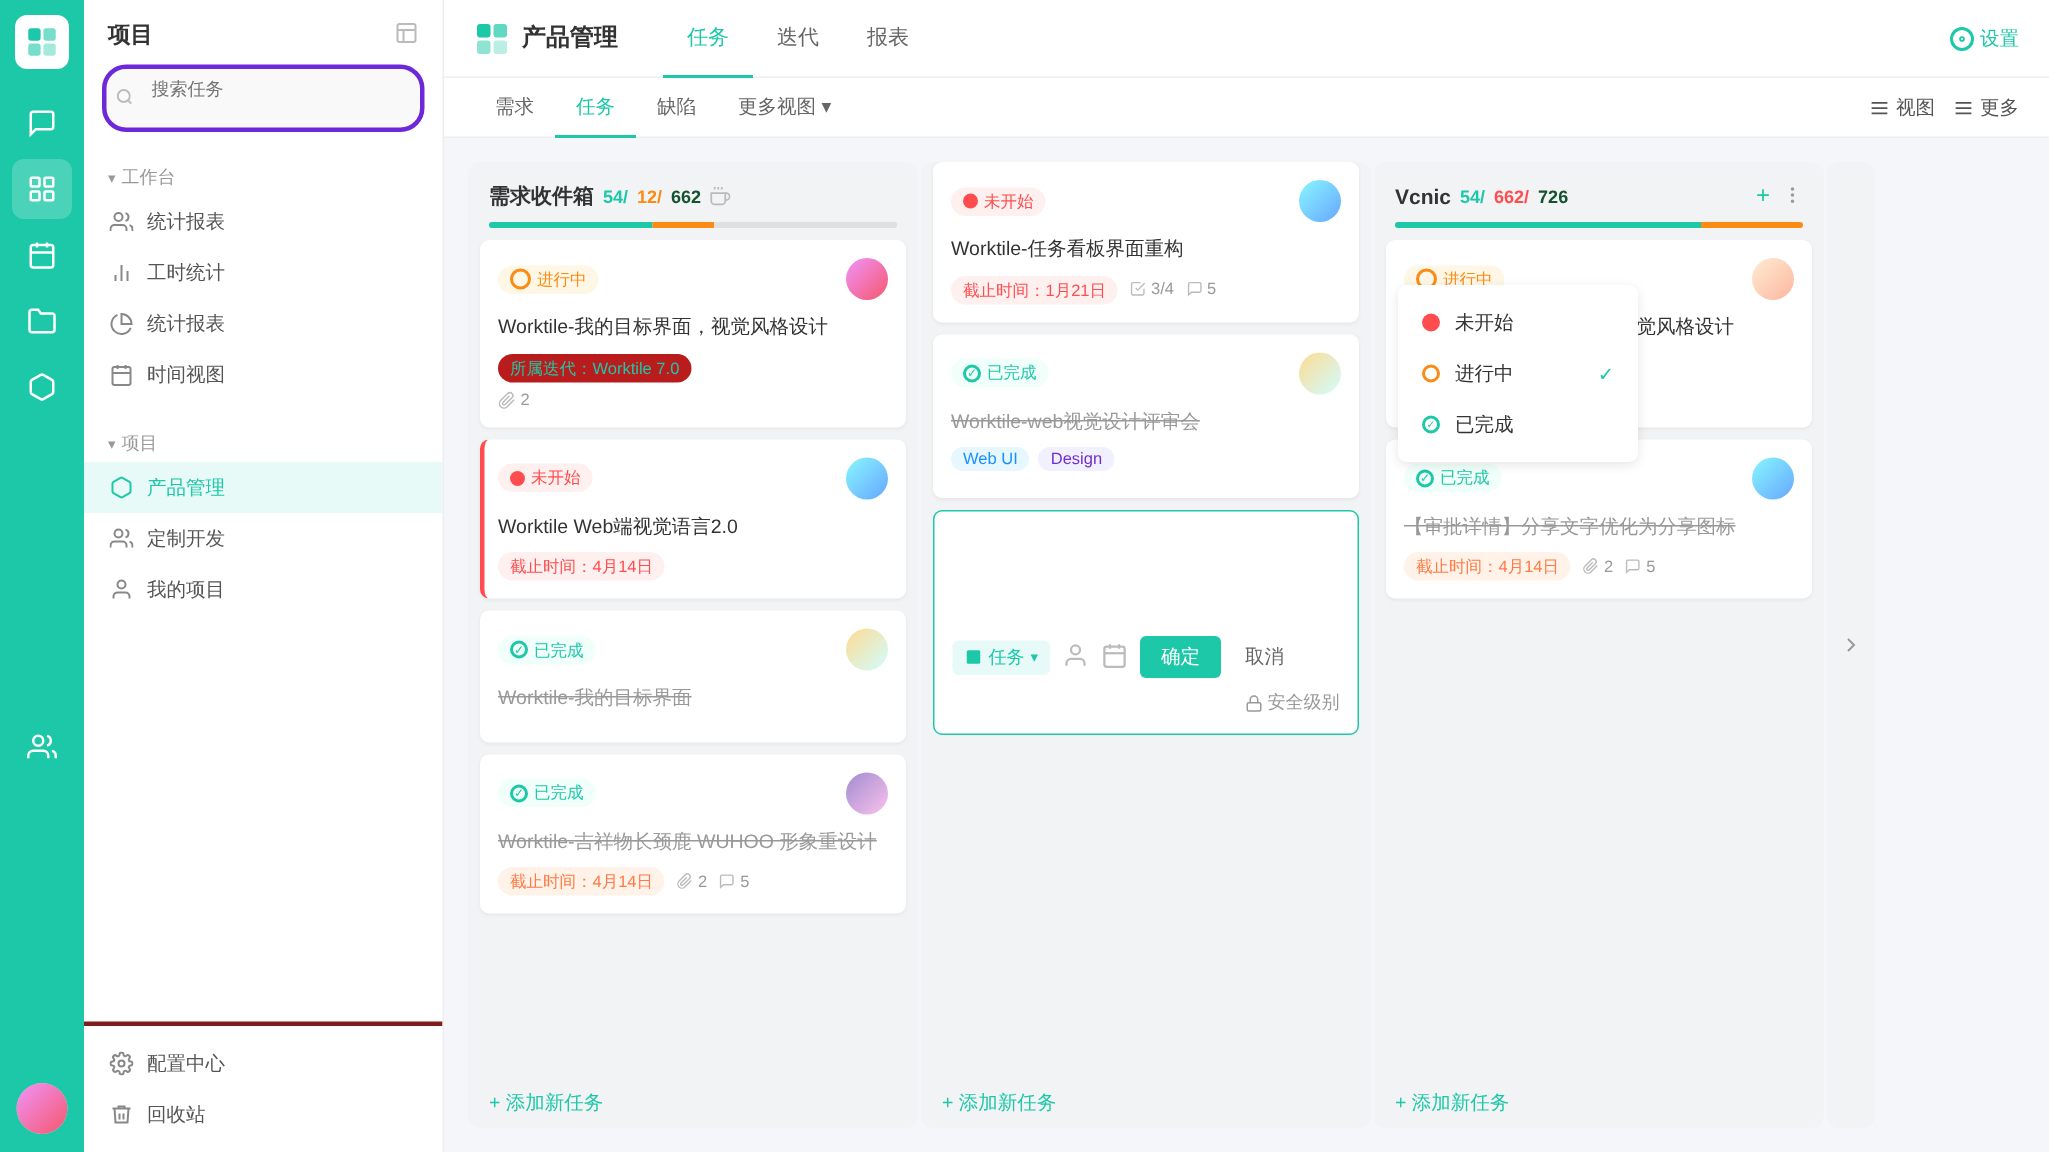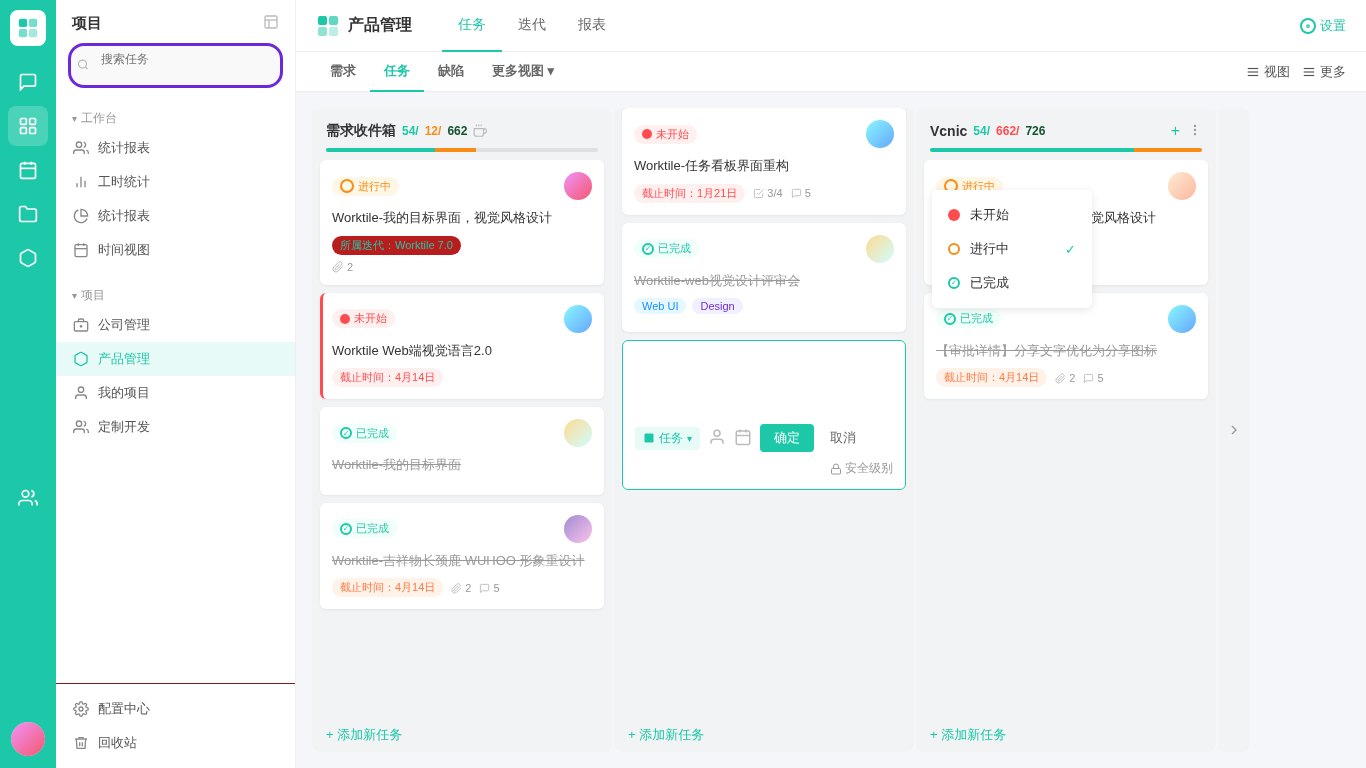--- a/index.html
+++ b/index.html
@@ -24,39 +24,39 @@
     .sidebar-section { padding: 8px 0; }
     .sidebar-section-header { display: flex; align-items: center; padding: 4px 16px; font-size: 12px; color: #999; cursor: pointer; }
     .sidebar-section-header .arrow { margin-right: 4px; font-size: 10px; }
 
     .sidebar-item { display: flex; align-items: center; padding: 8px 16px; cursor: pointer; color: #555; font-size: 13px; position: relative; }
     .sidebar-item.active { background: #e8faf7; color: #1dc8a8; }
     .sidebar-item .item-icon { width: 18px; height: 18px; margin-right: 8px; display: flex; align-items: center; justify-content: center; flex-shrink: 0; }
     .sidebar-item .badge { background: #ff4d4f; color: white; border-radius: 10px; padding: 1px 6px; font-size: 11px; margin-left: auto; }
     .sidebar-item .item-label { flex: 1; }
 
-    .sidebar-bottom { margin-top: auto; padding: 8px 0; border-top: 1px solid #7f1d1d; }
+    .sidebar-bottom { margin-top: auto; padding: 8px 0; border-top: 3px solid #7f1d1d; }
 
     
     .main { flex: 1; display: flex; flex-direction: column; overflow: hidden; }
 
     
     .top-header { background: #fff; border-bottom: 1px solid #eee; display: flex; align-items: center; padding: 0 20px; height: 52px; flex-shrink: 0; }
     .project-icon { width: 24px; height: 24px; margin-right: 8px; }
     .project-title { font-size: 16px; font-weight: 600; color: #333; margin-right: 30px; }
     .header-tabs { display: flex; align-items: center; flex: 1; }
     .header-tab { padding: 0 16px; height: 52px; display: flex; align-items: center; font-size: 14px; color: #666; cursor: pointer; border-bottom: 2px solid transparent; }
     .header-tab.active { color: #1dc8a8; border-bottom-color: #1dc8a8; }
     .header-right { display: flex; align-items: center; margin-left: auto; }
     .settings-btn { display: flex; align-items: center; color: #1dc8a8; font-size: 13px; cursor: pointer; }
     .settings-icon { width: 16px; height: 16px; border-radius: 50%; border: 2px solid #1dc8a8; display: flex; align-items: center; justify-content: center; margin-right: 4px; font-size: 10px; }
 
     
     .sub-nav { background: #fff; border-bottom: 1px solid #eee; display: flex; align-items: center; padding: 0 20px; height: 40px; flex-shrink: 0; }
-    .sub-nav-item { padding: 0 14px; height: 40px; display: flex; align-items: center; font-size: 13px; color: #666; cursor: pointer; border-bottom: 2px solid transparent; font-weight: bold; }
+    .sub-nav-item { padding: 0 14px; height: 40px; display: flex; align-items: center; font-size: 13px; color: #666; cursor: pointer; border-bottom: 2px solid transparent; }
     .sub-nav-item.active { color: #1dc8a8; border-bottom-color: #1dc8a8; }
     .sub-nav-right { margin-left: auto; display: flex; align-items: center; gap: 12px; }
     .view-btn { display: flex; align-items: center; gap: 4px; color: #555; font-size: 13px; cursor: pointer; }
     .more-btn { display: flex; align-items: center; gap: 4px; color: #555; font-size: 13px; cursor: pointer; }
 
     
     .board { flex: 1; display: flex; gap: 2px; padding: 16px; overflow-x: auto; overflow-y: hidden; }
 
     
     .column { width: 300px; flex-shrink: 0; background: #f2f3f5; border-radius: 8px; display: flex; flex-direction: column; max-height: 100%; }
@@ -78,21 +78,21 @@
     .status-notstart { background: #fff0f0; color: #ff4d4f; }
     .status-done { background: #f0fff9; color: #1dc8a8; }
     .card-title { font-size: 13px; color: #333; line-height: 1.5; margin-bottom: 8px; }
     .card-title.strikethrough { text-decoration: line-through; color: #999; }
     .card-tags { display: flex; gap: 6px; flex-wrap: wrap; margin-bottom: 6px; }
     .card-tag { font-size: 11px; padding: 2px 8px; border-radius: 10px; }
     .tag-green { background: #b91c1c; color: #1dc8a8; }
     .tag-blue { background: #e6f7ff; color: #1890ff; }
     .tag-purple { background: #f0f0ff; color: #722ed1; }
     .card-meta { display: flex; align-items: center; gap: 10px; font-size: 11px; color: #999; }
-    .card-meta-item { display: flex; align-items: flex-end; gap: 3px; }
+    .card-meta-item { display: flex; align-items: flex-start; gap: 3px; }
     .deadline { font-size: 11px; color: #ff4d4f; background: #fff0f0; padding: 2px 8px; border-radius: 10px; }
     .deadline-gray { color: #ff7a45; background: #fff2e8; }
 
     
     .input-card { background: #fff; border-radius: 6px; padding: 12px; margin-bottom: 8px; border: 1.5px solid #1dc8a8; }
     .input-card textarea { width: 100%; border: none; outline: none; font-size: 13px; color: #333; resize: none; height: 60px; }
     .input-card-footer { display: flex; align-items: center; gap: 8px; margin-top: 8px; flex-wrap: wrap; }
     .confirm-btn { background: #1dc8a8; color: white; border: none; border-radius: 4px; padding: 5px 14px; font-size: 13px; cursor: pointer; }
     .cancel-btn { background: none; border: none; color: #666; font-size: 13px; cursor: pointer; padding: 5px 8px; }
     .security-btn { display: flex; align-items: center; gap: 3px; color: #999; font-size: 12px; cursor: pointer; margin-left: auto; }
@@ -244,58 +244,47 @@
       </div>
       <span class="item-label">时间视图</span>
     </div>
   </div>
 
   <div class="sidebar-section">
     <div class="sidebar-section-header">
       <span class="arrow">▾</span>
       <span>项目</span>
     </div>
-    <div class="sidebar-item">
-      <div class="item-icon">
-        <svg width="16" height="16" viewBox="0 0 24 24" fill="none" stroke="#888" stroke-width="2">
-            <rect x="2" y="7" width="20" height="14" rx="2"></rect>
-            <path d="M16 7V5a2 2 0 0 0-2-2h-4a2 2 0 0 0-2 2v2"></path>
-            <line x1="12" y1="12" x2="12" y2="16"></line>
-            <line x1="10" y1="14" x2="14" y2="14"></line>
-          </svg>
-      </div>
-      <span class="item-label">公司管理</span>
-    </div>
     <div class="sidebar-item active">
       <div class="item-icon">
         <svg width="16" height="16" viewBox="0 0 24 24" fill="none" stroke="#1dc8a8" stroke-width="2">
             <path d="M21 16V8a2 2 0 0 0-1-1.73l-7-4a2 2 0 0 0-2 0l-7 4A2 2 0 0 0 3 8v8a2 2 0 0 0 1 1.73l7 4a2 2 0 0 0 2 0l7-4A2 2 0 0 0 21 16z"></path>
           </svg>
       </div>
       <span class="item-label">产品管理</span>
-    </div>
-    <div class="sidebar-item">
-      <div class="item-icon">
-        <svg width="16" height="16" viewBox="0 0 24 24" fill="none" stroke="#888" stroke-width="2">
-            <path d="M20 21v-2a4 4 0 0 0-4-4H8a4 4 0 0 0-4 4v2"></path>
-            <circle cx="12" cy="7" r="4"></circle>
-          </svg>
-      </div>
-      <span class="item-label">我的项目</span>
     </div>
     <div class="sidebar-item">
       <div class="item-icon">
         <svg width="16" height="16" viewBox="0 0 24 24" fill="none" stroke="#888" stroke-width="2">
             <path d="M17 21v-2a4 4 0 0 0-4-4H5a4 4 0 0 0-4 4v2"></path>
             <circle cx="9" cy="7" r="4"></circle>
             <path d="M23 21v-2a4 4 0 0 0-3-3.87"></path>
             <path d="M16 3.13a4 4 0 0 1 0 7.75"></path>
           </svg>
       </div>
       <span class="item-label">定制开发</span>
+    </div>
+    <div class="sidebar-item">
+      <div class="item-icon">
+        <svg width="16" height="16" viewBox="0 0 24 24" fill="none" stroke="#888" stroke-width="2">
+            <path d="M20 21v-2a4 4 0 0 0-4-4H8a4 4 0 0 0-4 4v2"></path>
+            <circle cx="12" cy="7" r="4"></circle>
+          </svg>
+      </div>
+      <span class="item-label">我的项目</span>
     </div>
   </div>
 
   <div class="sidebar-bottom">
     <div class="sidebar-item">
       <div class="item-icon">
         <svg width="16" height="16" viewBox="0 0 24 24" fill="none" stroke="#888" stroke-width="2">
             <circle cx="12" cy="12" r="3"></circle>
             <path d="M19.4 15a1.65 1.65 0 0 0 .33 1.82l.06.06a2 2 0 0 1-2.83 2.83l-.06-.06a1.65 1.65 0 0 0-1.82-.33 1.65 1.65 0 0 0-1 1.51V21a2 2 0 0 1-4 0v-.09A1.65 1.65 0 0 0 9 19.4a1.65 1.65 0 0 0-1.82.33l-.06.06a2 2 0 0 1-2.83-2.83l.06-.06A1.65 1.65 0 0 0 4.68 15a1.65 1.65 0 0 0-1.51-1H3a2 2 0 0 1 0-4h.09A1.65 1.65 0 0 0 4.6 9a1.65 1.65 0 0 0-.33-1.82l-.06-.06a2 2 0 0 1 2.83-2.83l.06.06A1.65 1.65 0 0 0 9 4.68a1.65 1.65 0 0 0 1-1.51V3a2 2 0 0 1 4 0v.09a1.65 1.65 0 0 0 1 1.51 1.65 1.65 0 0 0 1.82-.33l.06-.06a2 2 0 0 1 2.83 2.83l-.06.06A1.65 1.65 0 0 0 19.4 9a1.65 1.65 0 0 0 1.51 1H21a2 2 0 0 1 0 4h-.09a1.65 1.65 0 0 0-1.51 1z"></path>
           </svg>

